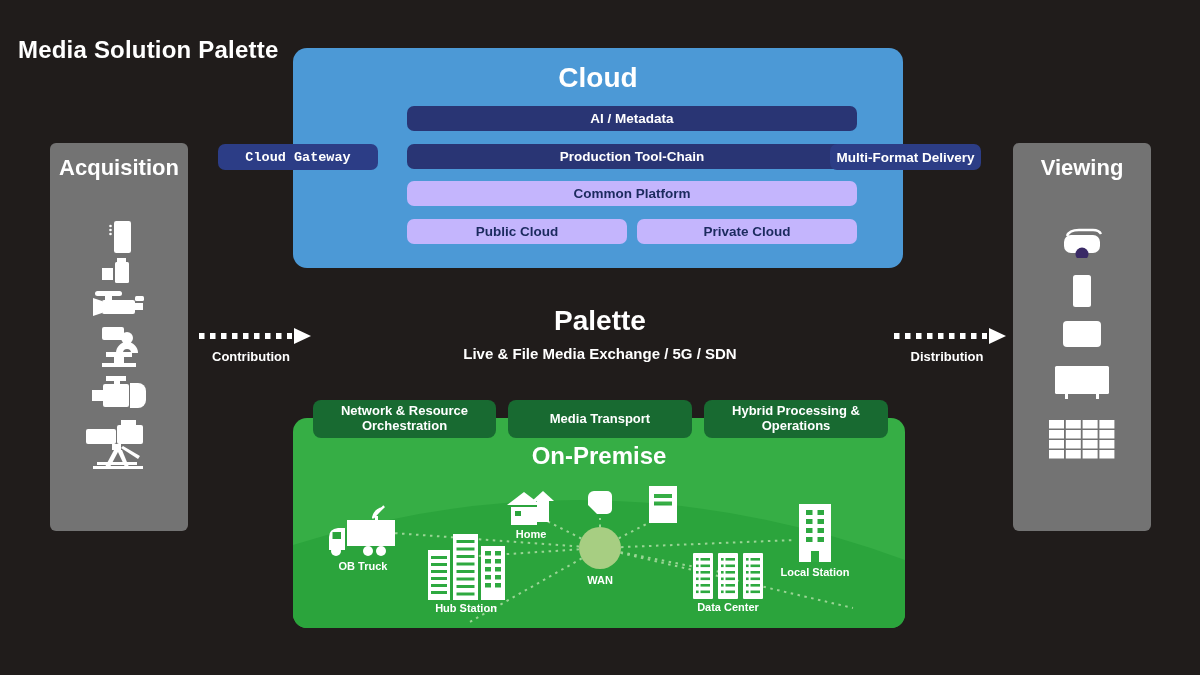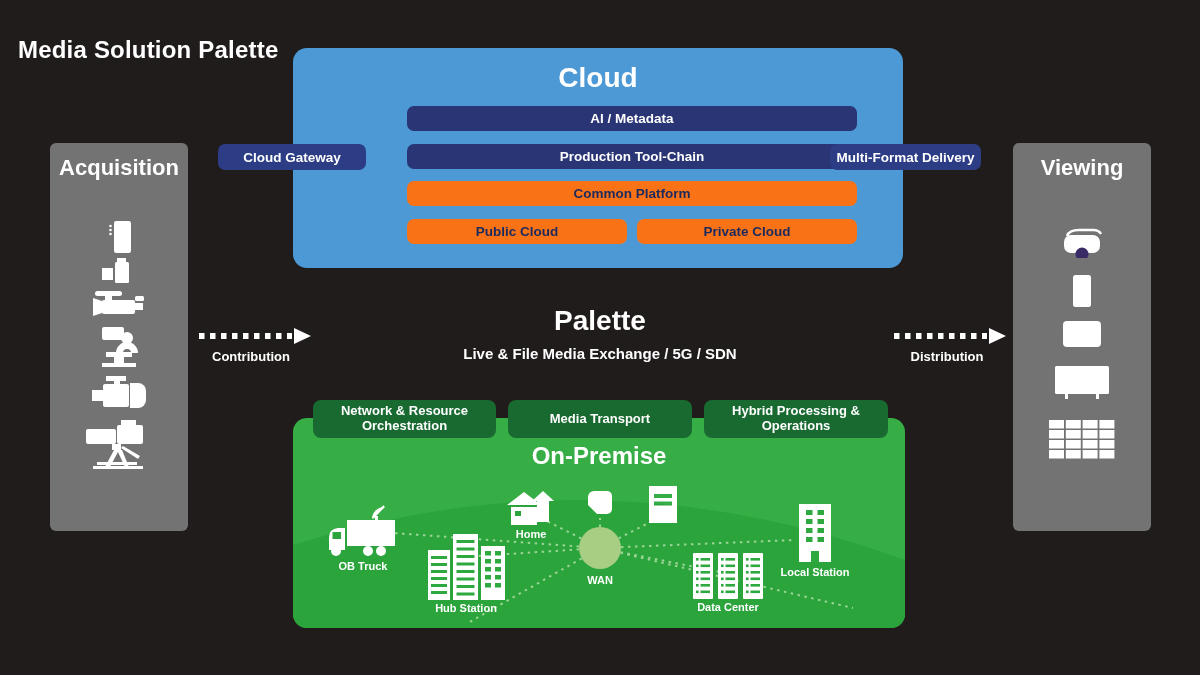--- a/index.html
+++ b/index.html
@@ -15,23 +15,23 @@
   .side-panel{width:138px;height:388px;top:143px;background:#737373;border-radius:6px;}
   #acquisition-panel{left:50px;}
   #viewing-panel{left:1013px;}
   .side-title{width:100%;text-align:center;top:12px;font-size:22px;}
   .icon-slot{left:0;width:100%;display:flex;justify-content:center;}
   
   #cloud-panel{left:293px;top:48px;width:610px;height:220px;background:#4c99d6;border-radius:14px;z-index:1;}
   #cloud-title{width:100%;text-align:center;top:14px;font-size:28px;}
   .cloud-bar{left:82px;width:450px;height:25px;border-radius:7px;display:flex;align-items:center;justify-content:center;font-size:13.5px;margin-left:32px;}
   .bar-navy{background:#293574;color:#fff;}
-  .bar-light{background:#f97316;color:#1b2a5e;}
+  .bar-light{background:#c4b5fd;color:#1b2a5e;}
   .side-pill{height:26px;border-radius:7px;background:#2c3d86;display:flex;align-items:center;justify-content:center;font-size:13.5px;z-index:2;}
-  #pill-gateway{left:218px;top:144px;width:148px;}
+  #pill-gateway{left:218px;top:144px;width:160px;font-family:Liberation Mono, monospace;}
   #pill-delivery{left:830px;top:144px;width:151px;}
   
   #connect-title{left:0;width:1200px;text-align:center;top:305px;font-size:28px;}
   #connect-subtitle{left:0;width:1200px;text-align:center;top:345px;font-size:15px;}
   .flow-label{width:120px;text-align:center;top:349px;font-size:13px;}
   
   #onprem-panel{left:293px;top:418px;width:612px;height:210px;background:#36ae45;border-radius:14px;overflow:hidden;z-index:1;}
   #onprem-title{width:100%;text-align:center;top:24px;font-size:24px;z-index:2;}
   .green-pill{top:400px;height:38px;background:#186a31;border-radius:8px;display:flex;align-items:center;justify-content:center;text-align:center;font-size:13px;line-height:1.12;z-index:3;padding:0 20px;box-sizing:border-box;}
   #green-pill-0{left:313px;width:183px;}

